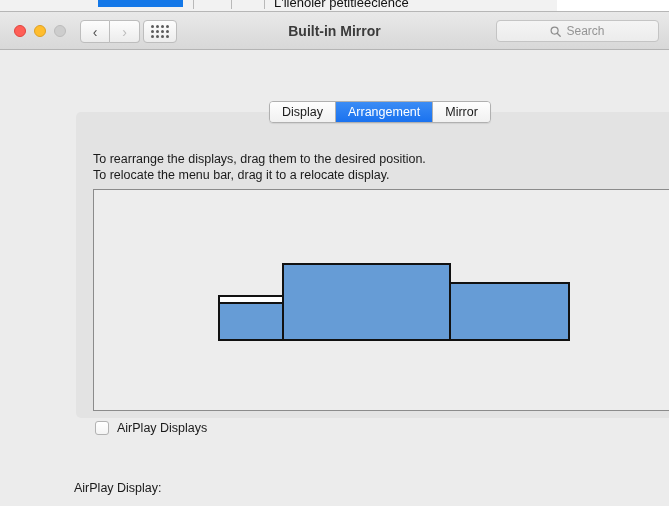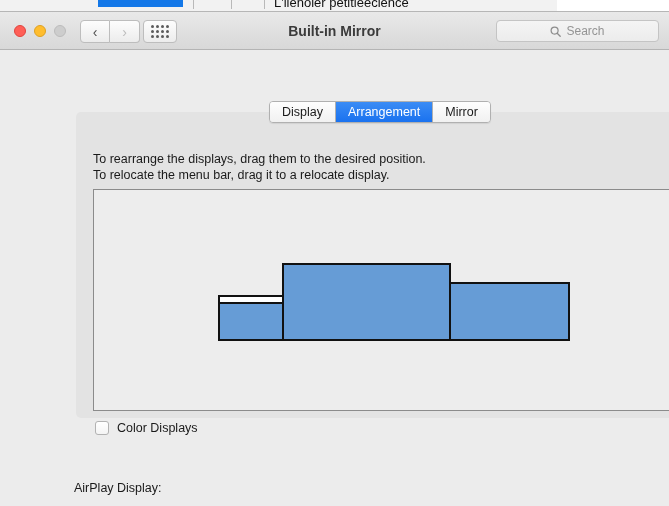--- a/index.html
+++ b/index.html
@@ -261,21 +261,21 @@
         <div class="menubar"></div>
       </div>
       <div class="display" style="left: 188px; top: 73px; width: 169px; height: 78px; background: rgb(102, 156, 214); border-color: rgb(17, 17, 17);"></div>
       <div class="display" style="left: 355px; top: 92px; width: 121px; height: 59px; background: rgb(102, 156, 214); border-color: rgb(17, 17, 17);"></div>
     </div>
 
     <div id="mirror-row">
       <span class="cbox">
         
       </span>
-      <span class="cb-label">Color Displays</span>
+      <span class="cb-label">AirPlay Displays</span>
     </div>
 
     <div id="airplay-row">
       <span id="airplay-label">AirPlay Display:</span>
     </div>
 
   </div>
 </div>
 
 </body></html>

